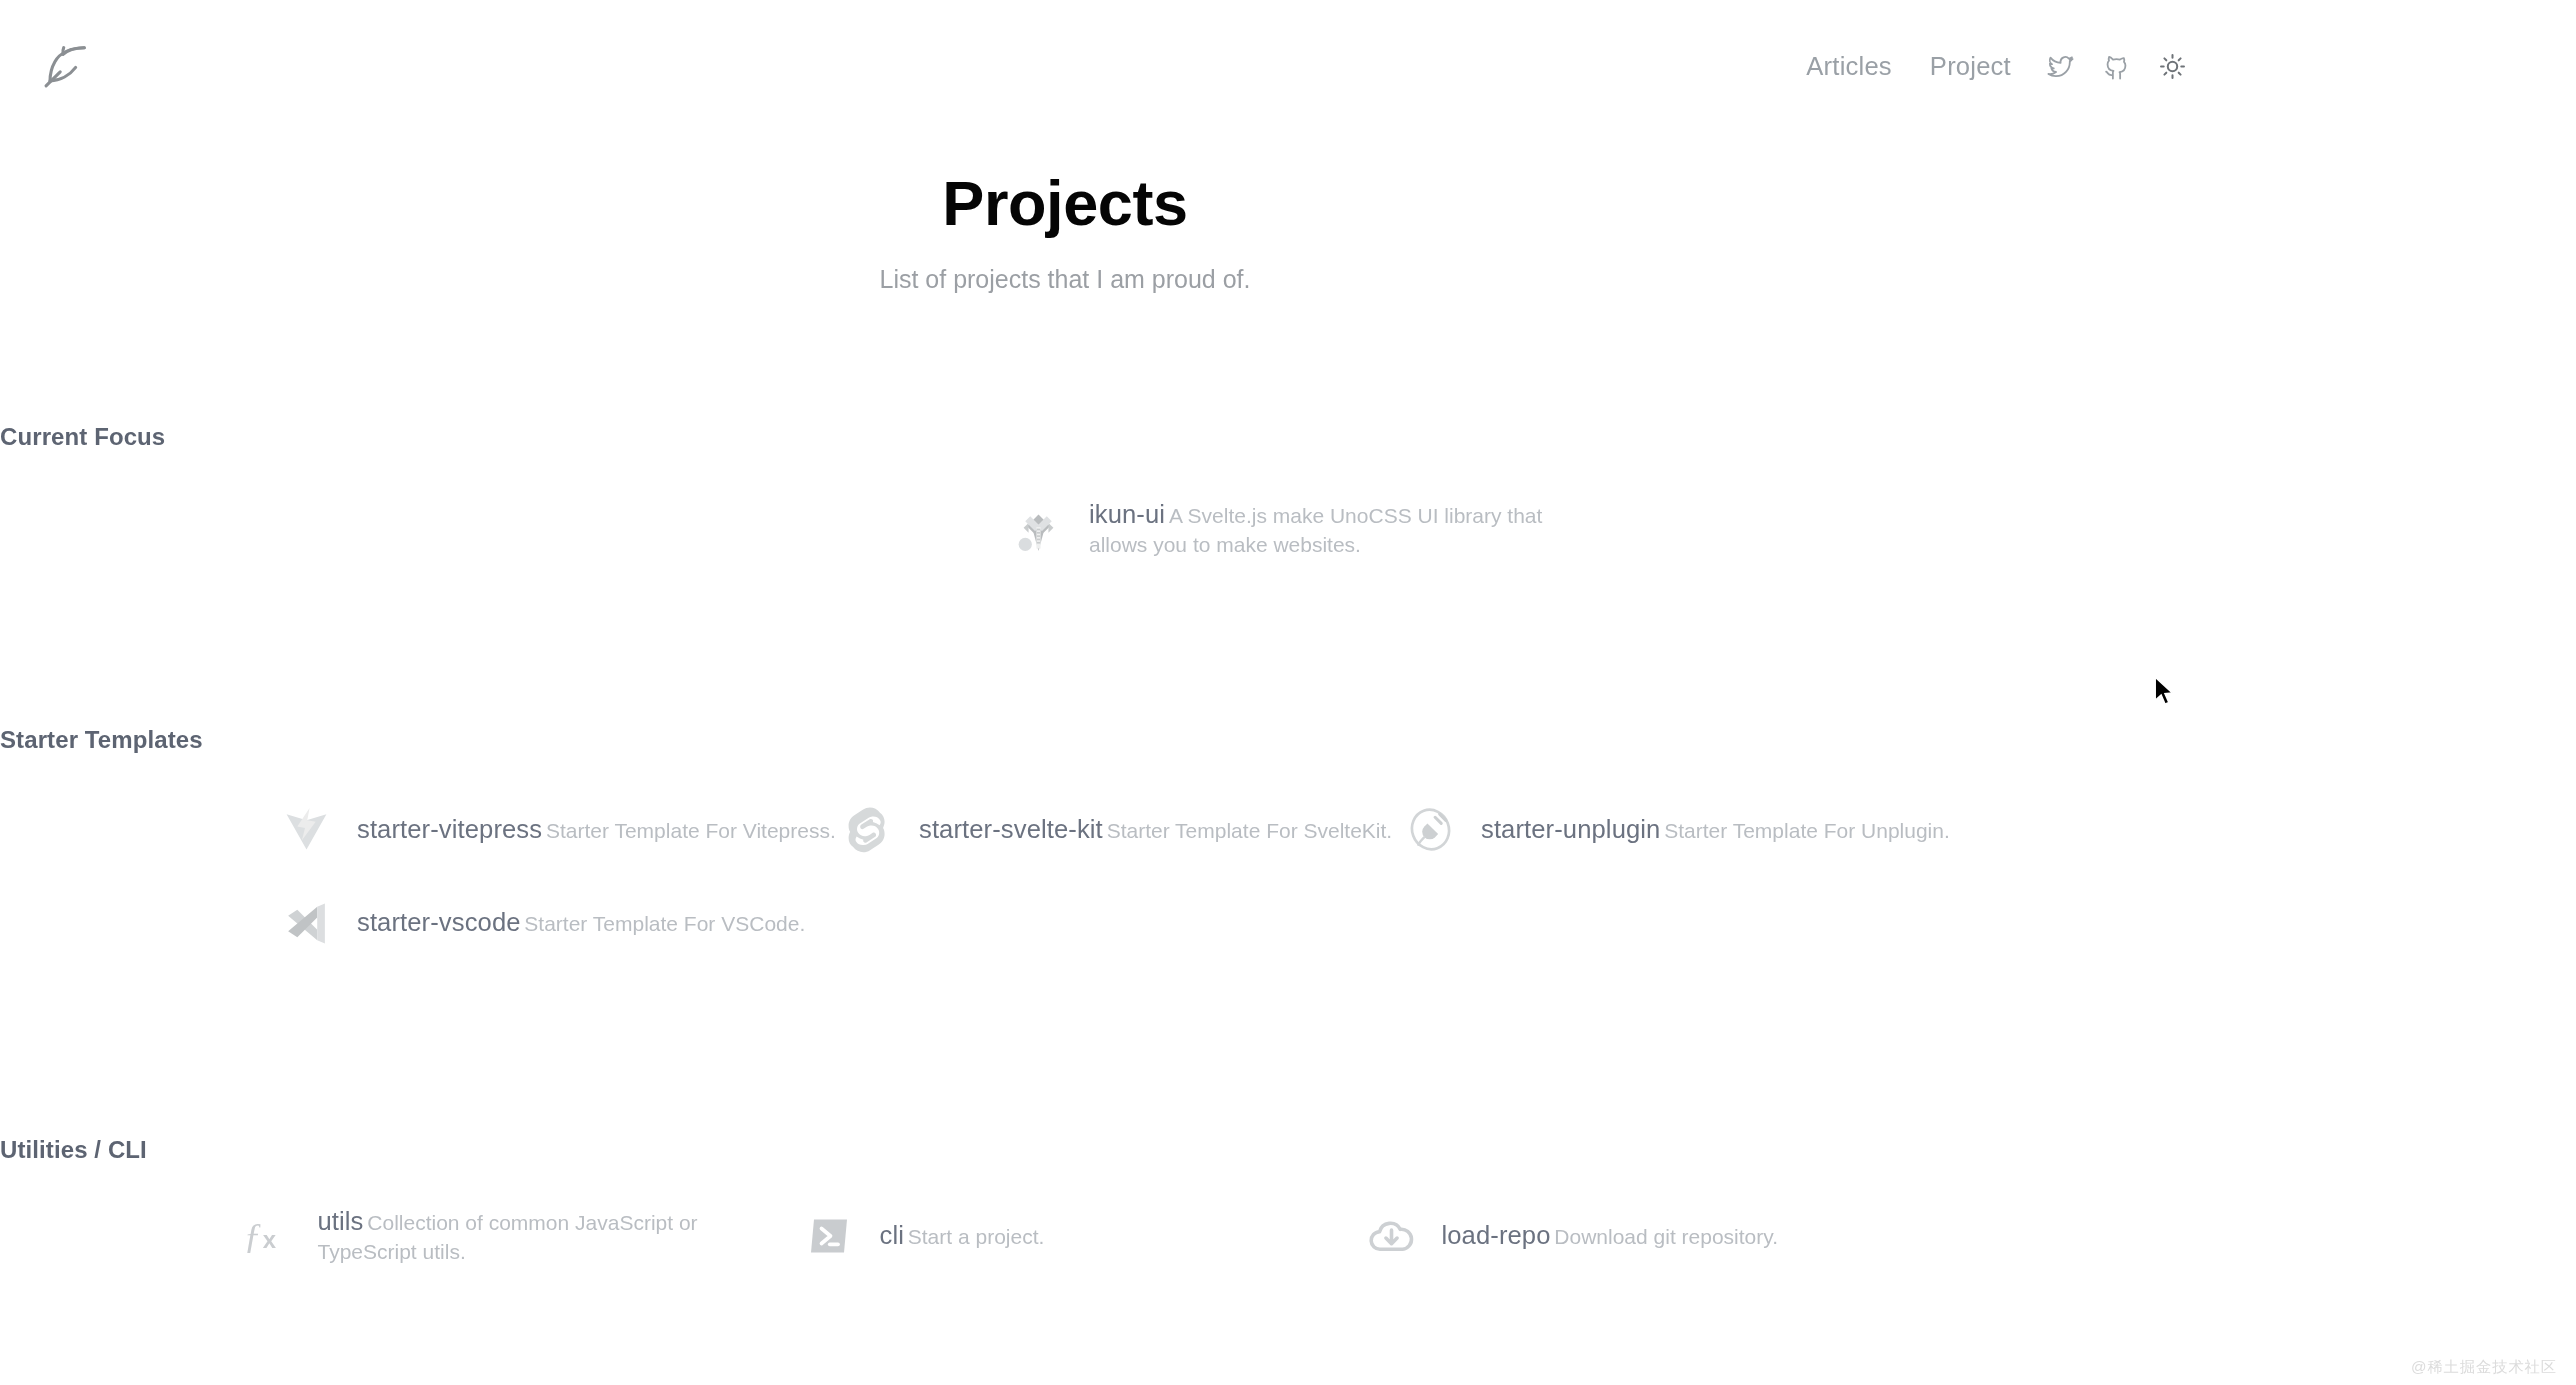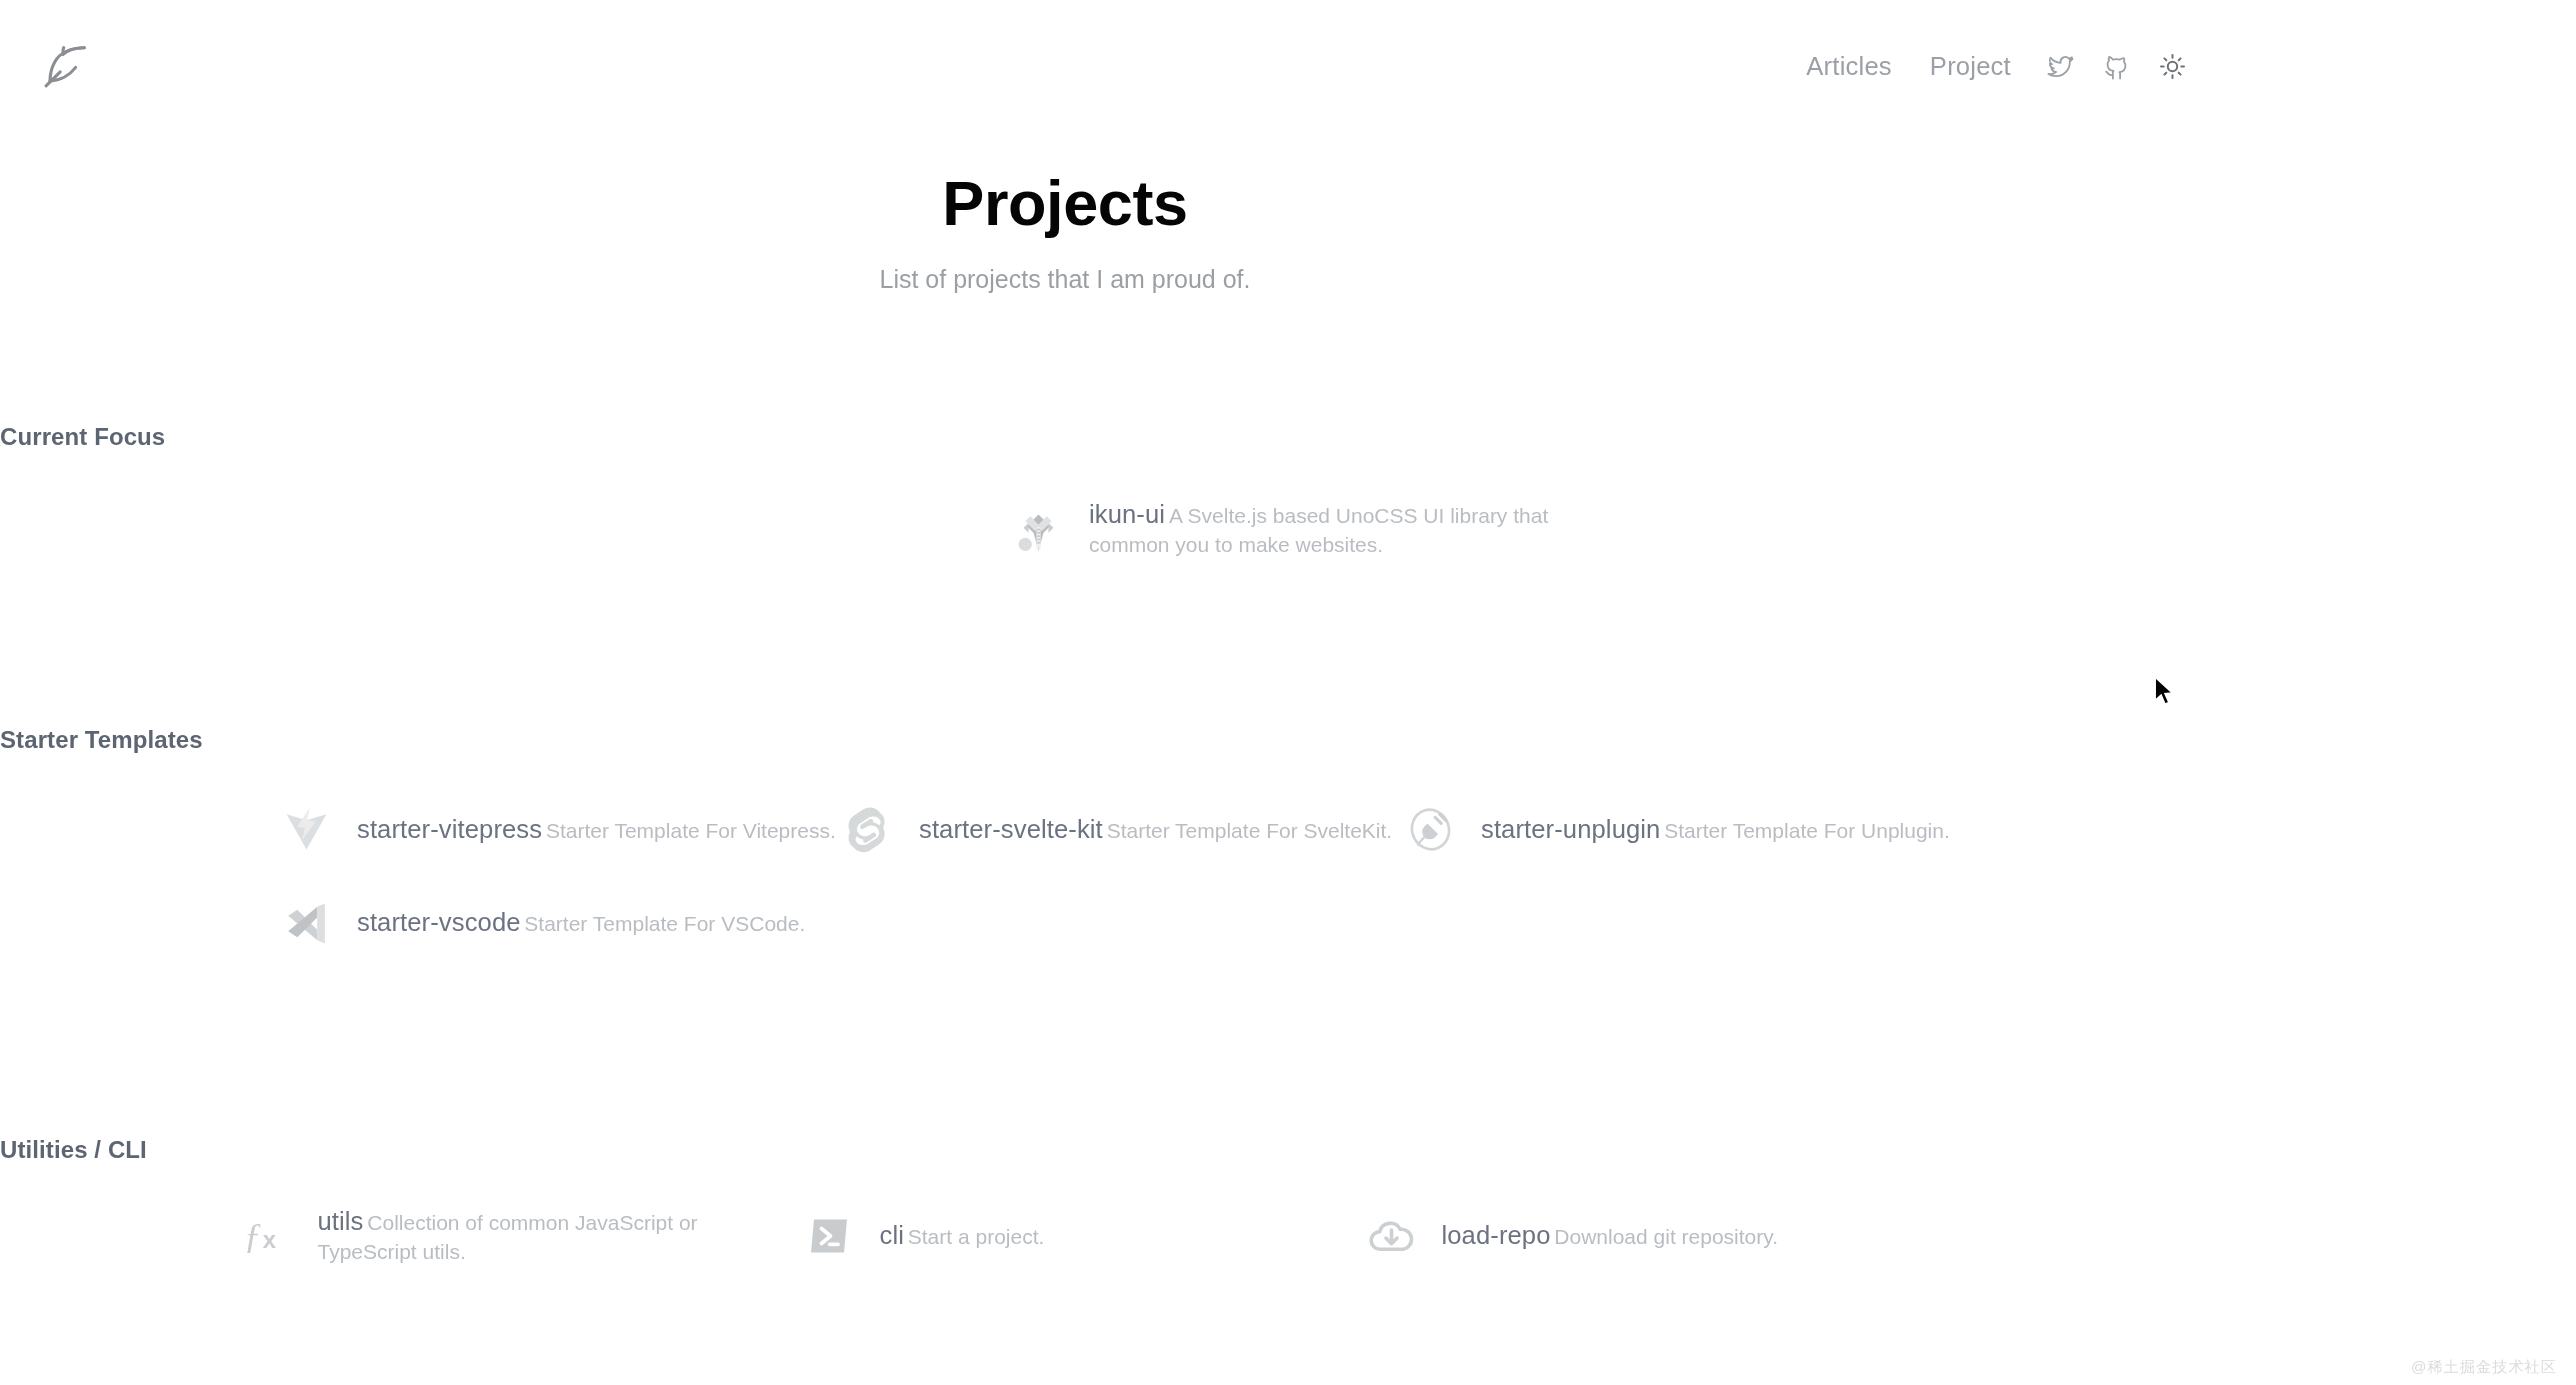--- a/index.html
+++ b/index.html
@@ -222,21 +222,21 @@
               <rect x="30" y="31" width="4" height="2"></rect>
               <rect x="30" y="35" width="4" height="2"></rect>
               <rect x="30" y="39" width="4" height="2"></rect>
               <rect x="30" y="43" width="4" height="2"></rect>
               <rect x="30" y="47" width="4" height="2"></rect>
             </g>
           </svg>
         </span>
         <span class="proj-text">
           <span class="proj-name">ikun-ui</span>
-          <span class="proj-desc">A Svelte.js based UnoCSS UI library that common you to make websites.</span>
+          <span class="proj-desc">A Svelte.js make UnoCSS UI library that allows you to make websites.</span>
         </span>
       </a>
 
     </div>
   </div>
 </section>
 
 <section id="starter-block">
   <h2 class="section-heading">Starter Templates</h2>
   <div class="list">

